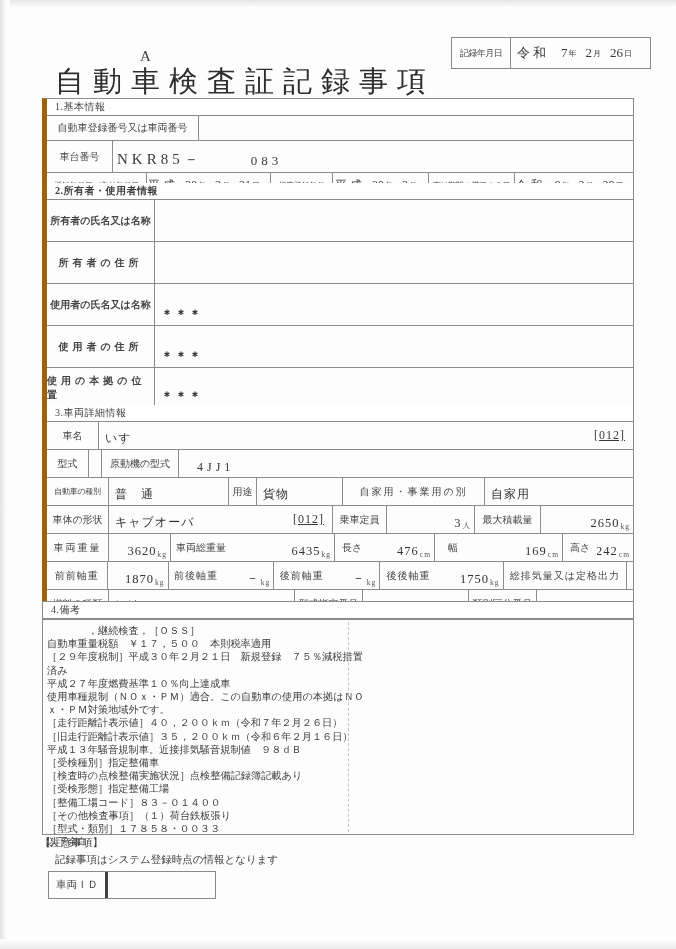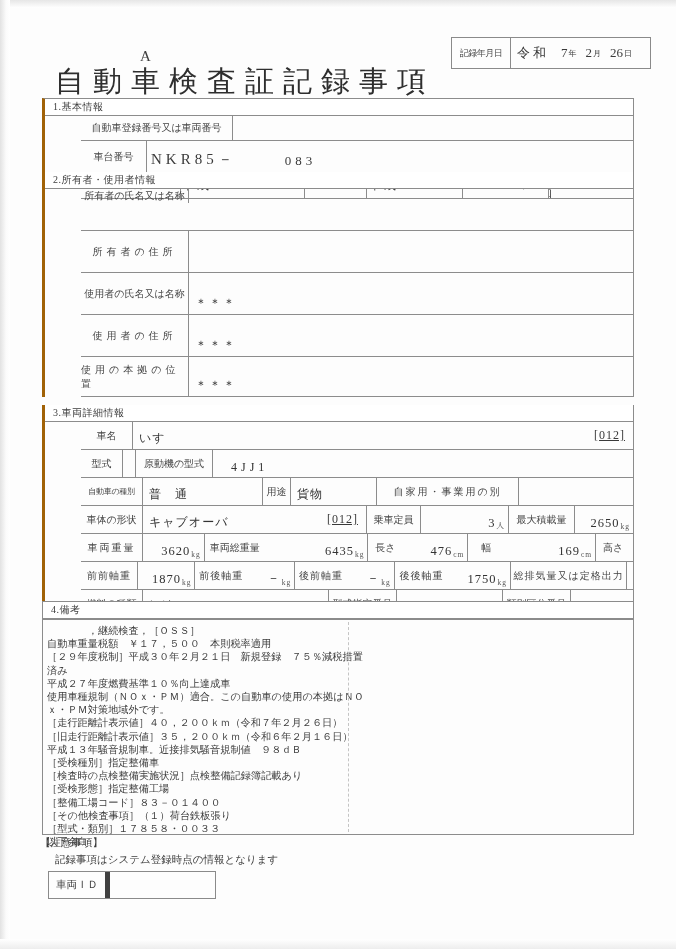--- a/index.html
+++ b/index.html
@@ -81,39 +81,38 @@
   #doc-title {
     left: 55px; top: 62px;
     font-size: 29px;
     letter-spacing: 9px;
     color: #2e2e2e;
     white-space: nowrap;
   }
 
   
   .frame {
-    border-left: 3px solid #a16207;
+    border-left: 5px solid #a16207;
     border-top: 1px solid #8c8c8c;
     border-right: 1px solid #8c8c8c;
     box-sizing: border-box;
   }
   .secthead {
     box-sizing: border-box;
     border-bottom: 1px solid #8c8c8c;
     font-size: 10px;
     padding: 1px 0 1px 8px;
     color: #3d3d3d;
     background: #fff;
     letter-spacing: 0.5px;
   }
   .row {
     display: flex;
     box-sizing: border-box;
     border-bottom: 1px solid #8c8c8c;
-    margin-left: 36px;
   }
   .cell {
     box-sizing: border-box;
     display: flex;
     align-items: center;
     position: relative;
     overflow: hidden;
   }
   .vdiv { border-right: 1px solid #8c8c8c; }
   .lbl {
@@ -192,21 +191,21 @@
 
   #vid-box {
     left: 48px; top: 871px;
     width: 168px; height: 28px;
     border: 1px solid #8a8a8a;
     display: flex;
     box-sizing: border-box;
   }
   #vid-label {
     width: 56px;
-    border-right: 5px solid #404040;
+    border-right: 3px solid #404040;
     font-size: 10.5px;
     display: flex; align-items: center; justify-content: center;
     color: #3d3d3d;
   }
   #vid-value { flex: 1; }
 </style>
 </head>
 <body>
 
 <div id="page">
@@ -272,24 +271,24 @@
           <span>8</span>
           <span class="dunit">年</span>
           <span>2</span>
           <span class="dunit">月</span>
           <span>28</span>
           <span class="dunit">日</span>
       </div>
     </div>
   </div>
 
-  <div class="abs frame" style="left:42px; top:172px; width:592px; border-top:none;">
+  <div class="abs frame" style="left:42px; top:183px; width:592px; border-top:none;font-weight:bold;">
     <div class="secthead">2.所有者・使用者情報</div>
 
-    <div class="row" style="height:42px;flex-direction:column;">
+    <div class="row" style="height:42px;">
       <div class="cell lbl vdiv" style="width:108px;">所有者の氏名又は名称</div>
       <div class="cell val" style="flex:1;"></div>
     </div>
 
     <div class="row" style="height:42px;">
       <div class="cell lbl lbl-sp vdiv" style="width:108px;">所有者の住所</div>
       <div class="cell val" style="flex:1;"></div>
     </div>
 
     <div class="row" style="height:42px;">
@@ -322,20 +321,21 @@
       <div class="cell lbl vdiv" style="width:78px; border-left:1px solid #8c8c8c;">原動機の型式</div>
       <div class="cell val val-mono" style="flex:1;">4JJ1</div>
     </div>
 
     <div class="row" style="height:28px;">
       <div class="cell lbl lbl-sm vdiv" style="width:62px;">自動車の種別</div>
       <div class="cell val vdiv" style="width:120px; letter-spacing:1px;">普　通</div>
       <div class="cell lbl vdiv" style="width:28px;">用途</div>
       <div class="cell val vdiv" style="width:86px; letter-spacing:1px;">貨物</div>
       <div class="cell lbl vdiv" style="width:142px; letter-spacing:2px;">自家用・事業用の別</div>
+      <div class="cell val" style="flex:1; letter-spacing:1px;">自家用</div>
     </div>
 
     <div class="row" style="height:28px;">
       <div class="cell lbl vdiv" style="width:62px;">車体の形状</div>
       <div class="cell val" style="width:176px; letter-spacing:1px;">キャブオーバ</div>
       <div class="cell brk vdiv" style="width:48px;">[012]</div>
       <div class="cell lbl vdiv" style="width:54px;">乗車定員</div>
       <div class="cell num vdiv" style="width:88px;">
         <span>3</span>
           <span class="unit">人</span>

